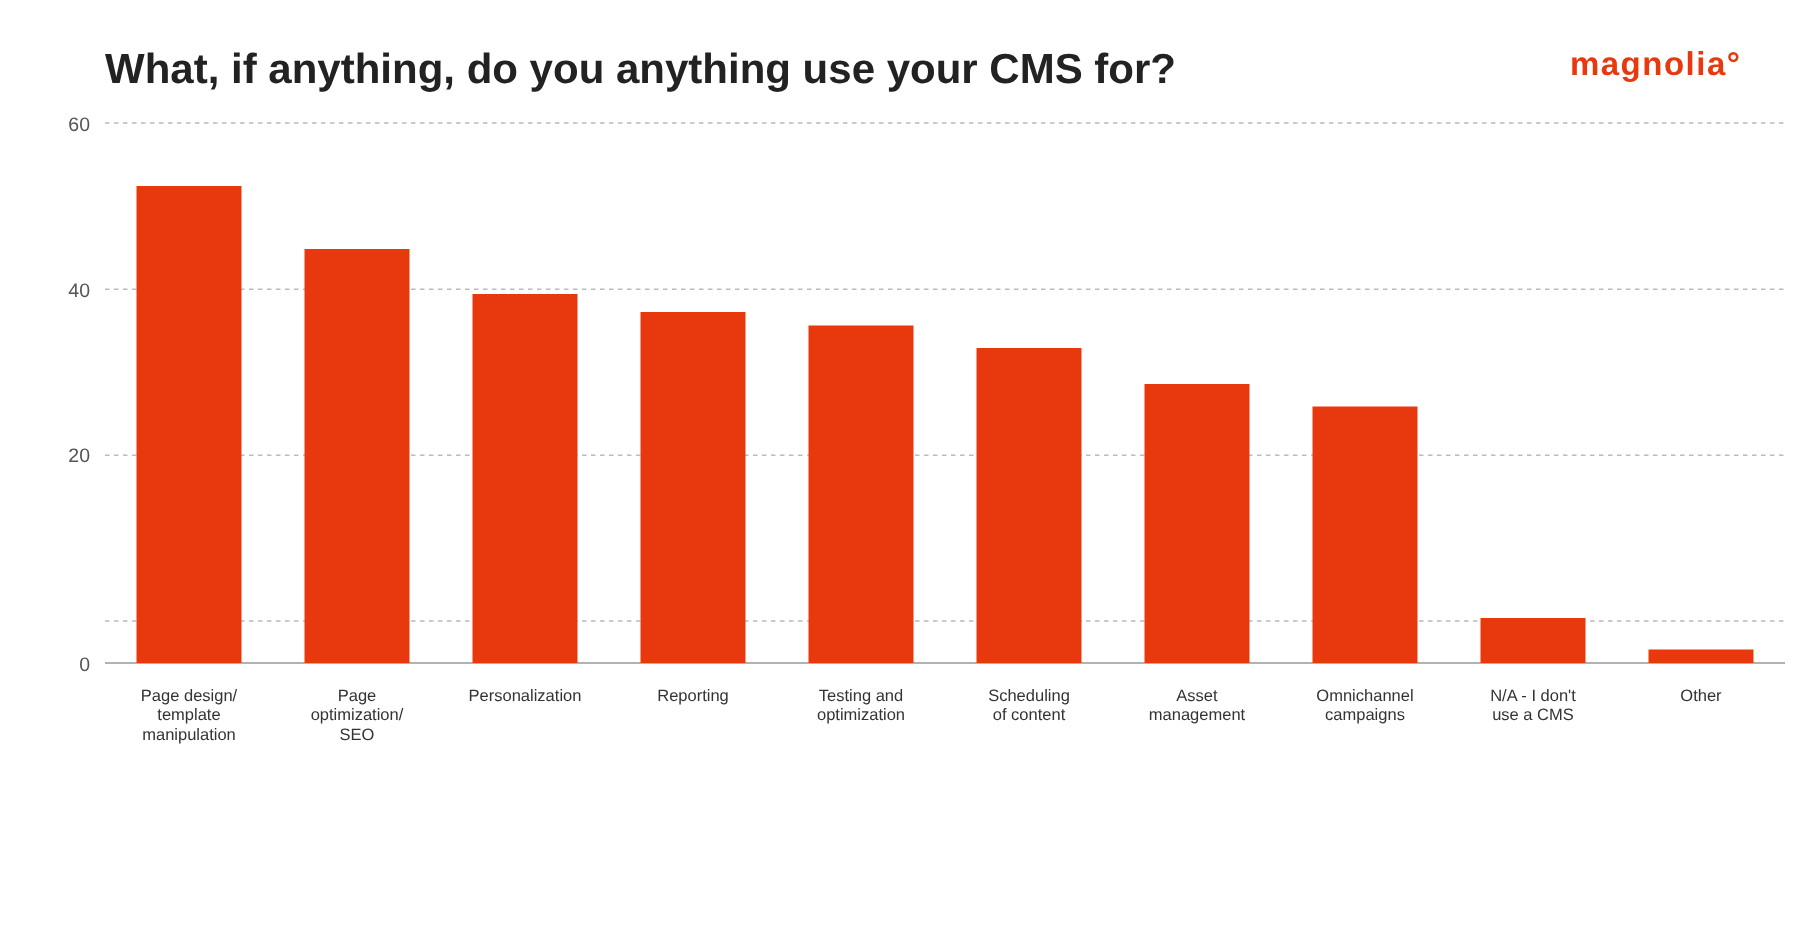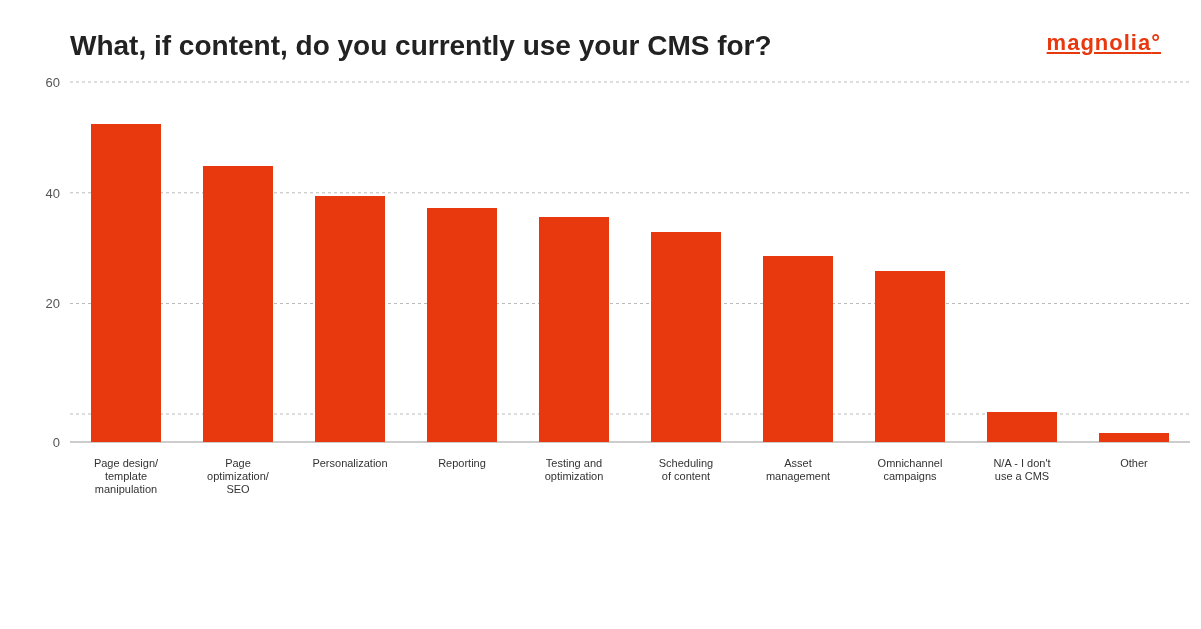--- a/index.html
+++ b/index.html
@@ -28,35 +28,34 @@
       position: absolute;
       top: 30px;
       right: 40px;
       font-size: 22px;
       font-weight: bold;
       color: #222;
       letter-spacing: 1px;
     }
     .brand span {
       color: #e8380d;
-      text-decoration: underline;
     }
     .chart-area {
       display: flex;
       flex-direction: row;
       width: 100%;
       height: 430px;
       position: relative;
     }
   </style>
 </head>
 <body>
 
 <div class="chart-container">
-  <div class="title">What, if content, do you currently use your CMS for?</div>
+  <div class="title">What, if anything, do you anything use your CMS for?</div>
   <div class="brand">
     <span>magnolia</span><span style="color:#e8380d;">°</span>
   </div>
 
   <div class="chart-area">
 
     <svg style="position:absolute;top:0;left:-50px;width:calc(100% + 50px);height:360px;overflow:visible;">
 
       <line x1="50" y1="0" x2="1170" y2="0" stroke="#bbb" stroke-dasharray="3,3" stroke-width="1"></line>
       <line x1="50" y1="110.8" x2="1170" y2="110.8" stroke="#bbb" stroke-dasharray="3,3" stroke-width="1"></line>

